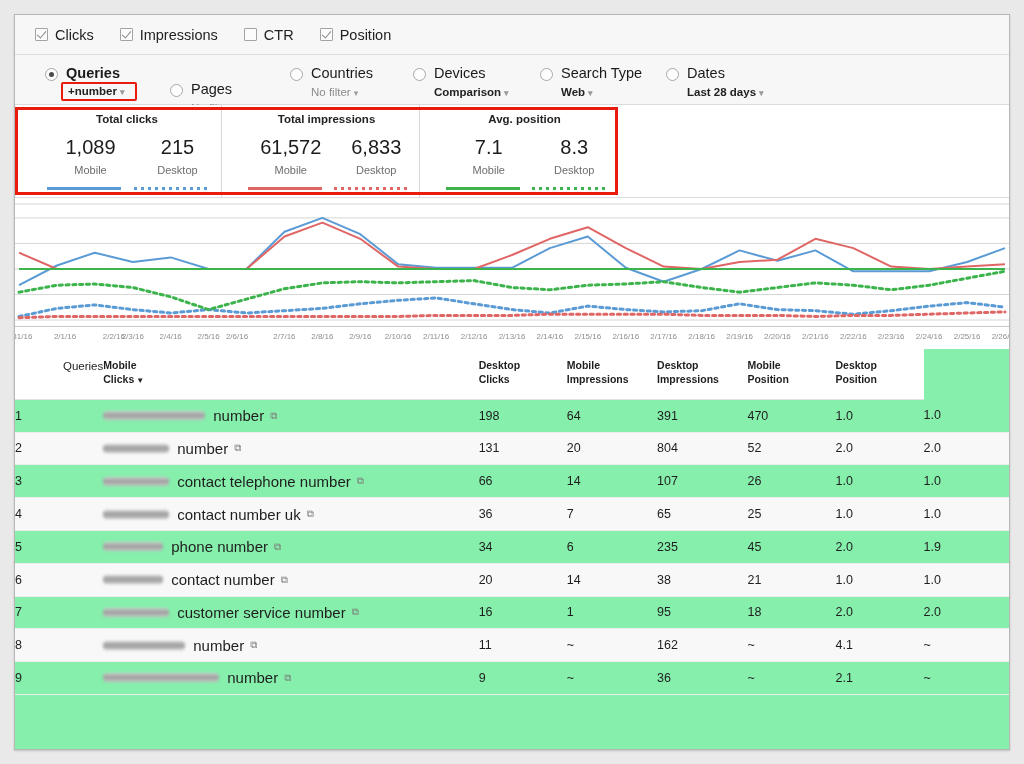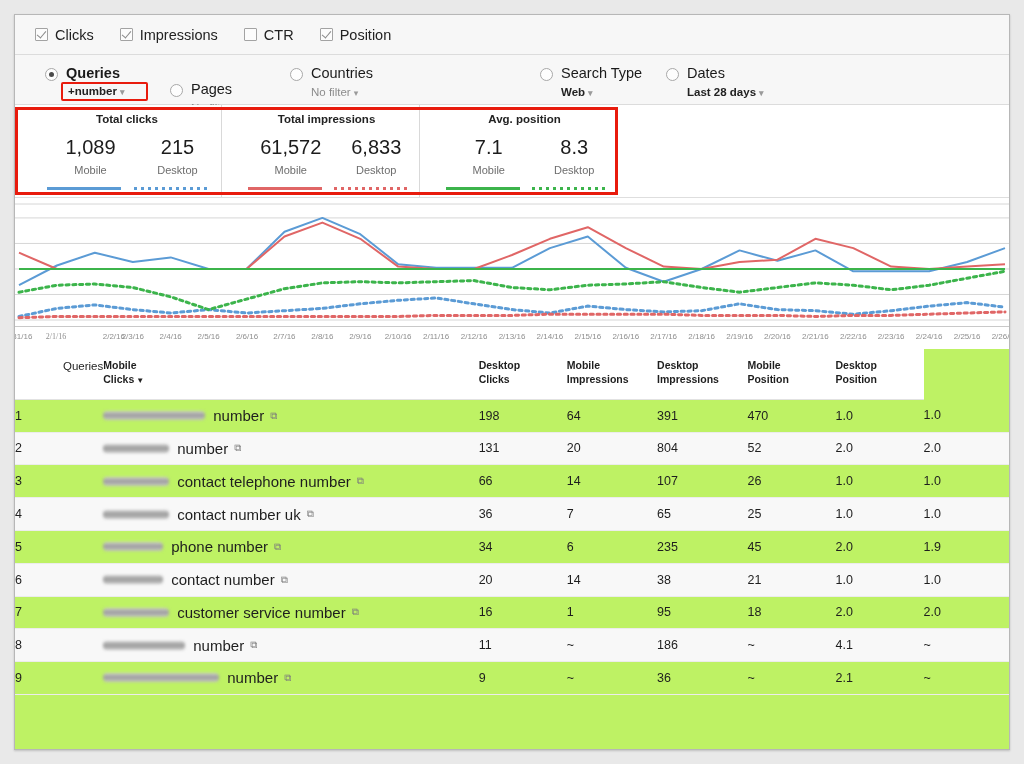--- a/index.html
+++ b/index.html
@@ -15,21 +15,21 @@
     height: 764px;
     background: #e9e9e9;
     overflow: hidden;
   }
   .panel {
     position: absolute;
     left: 14px;
     top: 14px;
     width: 996px;
     height: 736px;
-    background: #bef264;
+    background: #86efac;
     border: 1px solid #b7b7b7;
     box-sizing: border-box;
     box-shadow: 0 1px 2px rgba(0,0,0,.18);
     overflow: hidden;
   }
 
   
   .metric-row {
     height: 40px;
     background: #f7f7f7;
@@ -121,21 +121,21 @@
     font-size: 11.5px;
     color: #8c8c8c;
     margin-top: 5px;
     white-space: nowrap;
   }
   .dim-sub.bold { color: #222; font-weight: bold; }
   .caret { color: #9a9a9a; font-size: 9px; margin-left: 3px; }
   .filter-hl {
     border: 2px solid #e81b0d;
     border-radius: 2px;
-    padding: 1px 22px 2px 5px;
+    padding: 1px 11px 2px 5px;
     margin-top: 1px;
     margin-left: -5px;
     display: inline-block;
   }
 
   
   .cards-wrap {
     position: relative;
     height: 92px;
     background: #fff;
@@ -308,20 +308,27 @@
           <div class="dim-texts">
             <span class="dim-title">Pages</span>
             <span class="dim-sub"><span>No filter</span><span class="caret">▾</span></span>
           </div>
         </div>
         <div class="dim-item" style="position: absolute; left: 275px; top: 10px;">
           <span class="radio"></span>
           <div class="dim-texts">
             <span class="dim-title">Countries</span>
             <span class="dim-sub"><span>No filter</span><span class="caret">▾</span></span>
+          </div>
+        </div>
+        <div class="dim-item" style="position: absolute; left: 398px; top: 10px;">
+          <span class="radio"></span>
+          <div class="dim-texts">
+            <span class="dim-title">Devices</span>
+            <span class="dim-sub bold"><span>Comparison</span><span class="caret">▾</span></span>
           </div>
         </div>
         <div class="dim-item" style="position: absolute; left: 525px; top: 10px;">
           <span class="radio"></span>
           <div class="dim-texts">
             <span class="dim-title">Search Type</span>
             <span class="dim-sub bold"><span>Web</span><span class="caret">▾</span></span>
           </div>
         </div>
         <div class="dim-item" style="position: absolute; left: 651px; top: 10px;">
@@ -395,26 +402,26 @@
           <polyline points="4.0,87.2 41.9,67.5 79.8,54.7 117.8,64.0 155.7,59.4 193.6,71.0 231.5,71.0 269.5,33.8 307.4,19.9 345.3,36.2 383.2,66.3 421.2,69.8 459.1,69.8 497.0,69.8 534.9,50.1 572.8,38.5 610.8,69.8 648.7,83.7 686.6,71.0 724.5,52.4 762.5,62.8 800.4,52.4 838.3,73.3 876.2,73.3 914.2,73.3 952.1,64.0 990.0,50.1" fill="none" stroke="#5b9bd5" stroke-width="2" stroke-linejoin="round"></polyline>
           <polyline points="4.0,118.5 41.9,110.4 79.8,106.9 117.8,111.6 155.7,115.0 193.6,111.6 231.5,115.0 269.5,112.7 307.4,110.4 345.3,105.8 383.2,102.3 421.2,100.0 459.1,105.8 497.0,111.6 534.9,115.0 572.8,108.1 610.8,111.6 648.7,113.9 686.6,112.7 724.5,105.8 762.5,111.6 800.4,112.7 838.3,116.2 876.2,112.7 914.2,108.1 952.1,104.6 990.0,109.2" fill="none" stroke="#5b9bd5" stroke-width="3" stroke-dasharray="3.2 3.6" stroke-linecap="round"></polyline>
           <polyline points="4.0,54.7 41.9,71.0 79.8,71.0 117.8,71.0 155.7,71.0 193.6,71.0 231.5,71.0 269.5,38.5 307.4,24.6 345.3,40.8 383.2,68.6 421.2,71.0 459.1,71.0 497.0,57.0 534.9,40.8 572.8,29.2 610.8,50.1 648.7,68.6 686.6,71.0 724.5,64.0 762.5,61.7 800.4,40.8 838.3,50.1 876.2,68.6 914.2,71.0 952.1,68.6 990.0,66.3" fill="none" stroke="#e06666" stroke-width="2" stroke-linejoin="round"></polyline>
           <polyline points="4.0,119.7 41.9,118.5 79.8,118.5 117.8,118.5 155.7,118.5 193.6,118.5 231.5,118.5 269.5,118.5 307.4,118.5 345.3,118.5 383.2,118.5 421.2,117.4 459.1,117.4 497.0,117.4 534.9,116.2 572.8,116.2 610.8,116.2 648.7,116.2 686.6,117.4 724.5,117.4 762.5,117.4 800.4,118.5 838.3,117.4 876.2,117.4 914.2,116.2 952.1,115.0 990.0,113.9" fill="none" stroke="#e06666" stroke-width="3" stroke-dasharray="3.2 3.6" stroke-linecap="round"></polyline>
           <polyline points="4.0,71.0 41.9,71.0 79.8,71.0 117.8,71.0 155.7,71.0 193.6,71.0 231.5,71.0 269.5,71.0 307.4,71.0 345.3,71.0 383.2,71.0 421.2,71.0 459.1,71.0 497.0,71.0 534.9,71.0 572.8,71.0 610.8,71.0 648.7,71.0 686.6,71.0 724.5,71.0 762.5,71.0 800.4,71.0 838.3,71.0 876.2,71.0 914.2,71.0 952.1,71.0 990.0,71.0" fill="none" stroke="#3cb44b" stroke-width="2" stroke-linejoin="round"></polyline>
           <polyline points="4.0,94.2 41.9,87.2 79.8,86.0 117.8,89.5 155.7,98.8 193.6,111.6 231.5,101.1 269.5,90.7 307.4,84.9 345.3,83.7 383.2,84.9 421.2,83.7 459.1,82.6 497.0,89.5 534.9,91.8 572.8,87.2 610.8,86.0 648.7,83.7 686.6,89.5 724.5,94.2 762.5,89.5 800.4,84.9 838.3,87.2 876.2,91.8 914.2,87.2 952.1,80.2 990.0,73.3" fill="none" stroke="#3cb44b" stroke-width="3" stroke-dasharray="3.2 3.6" stroke-linecap="round"></polyline>
         </svg>
     </div>
     <div class="xaxis" id="xaxis">
         <span class="tick" style="left: 4px;">1/31/16</span>
-        <span class="tick" style="left: 41px; font-family: Liberation Serif, serif;">2/1/16</span>
+        <span class="tick" style="left: 50px;">2/1/16</span>
         <span class="tick" style="left: 79.8462px; padding-left: 38px;">2/2/16</span>
         <span class="tick" style="left: 117.769px;">2/3/16</span>
         <span class="tick" style="left: 155.692px;">2/4/16</span>
         <span class="tick" style="left: 193.615px;">2/5/16</span>
-        <span class="tick" style="left: 232px;">2/6/16</span>
+        <span class="tick" style="left: 222px;">2/6/16</span>
         <span class="tick" style="left: 269.462px;">2/7/16</span>
         <span class="tick" style="left: 307.385px;">2/8/16</span>
         <span class="tick" style="left: 345.308px;">2/9/16</span>
         <span class="tick" style="left: 383.231px;">2/10/16</span>
         <span class="tick" style="left: 421.154px;">2/11/16</span>
         <span class="tick" style="left: 459.077px;">2/12/16</span>
         <span class="tick" style="left: 497px;">2/13/16</span>
         <span class="tick" style="left: 534.923px;">2/14/16</span>
         <span class="tick" style="left: 572.846px;">2/15/16</span>
         <span class="tick" style="left: 610.769px;">2/16/16</span>
@@ -577,21 +584,21 @@
             <td class="td-idx">8</td>
             <td class="td-q">
               <div class="qcell">
                 <span class="redact" style="width: 82px;"></span>
                 <span class="qtext">number</span>
                 <span class="ext">⧉</span>
               </div>
             </td>
             <td class="num">11</td>
             <td class="num">~</td>
-            <td class="num">186</td>
+            <td class="num">162</td>
             <td class="num">~</td>
             <td class="num">4.1</td>
             <td class="num">~</td>
           </tr>
           <tr>
             <td class="td-idx">9</td>
             <td class="td-q">
               <div class="qcell">
                 <span class="redact" style="width: 116px;"></span>
                 <span class="qtext">number</span>

